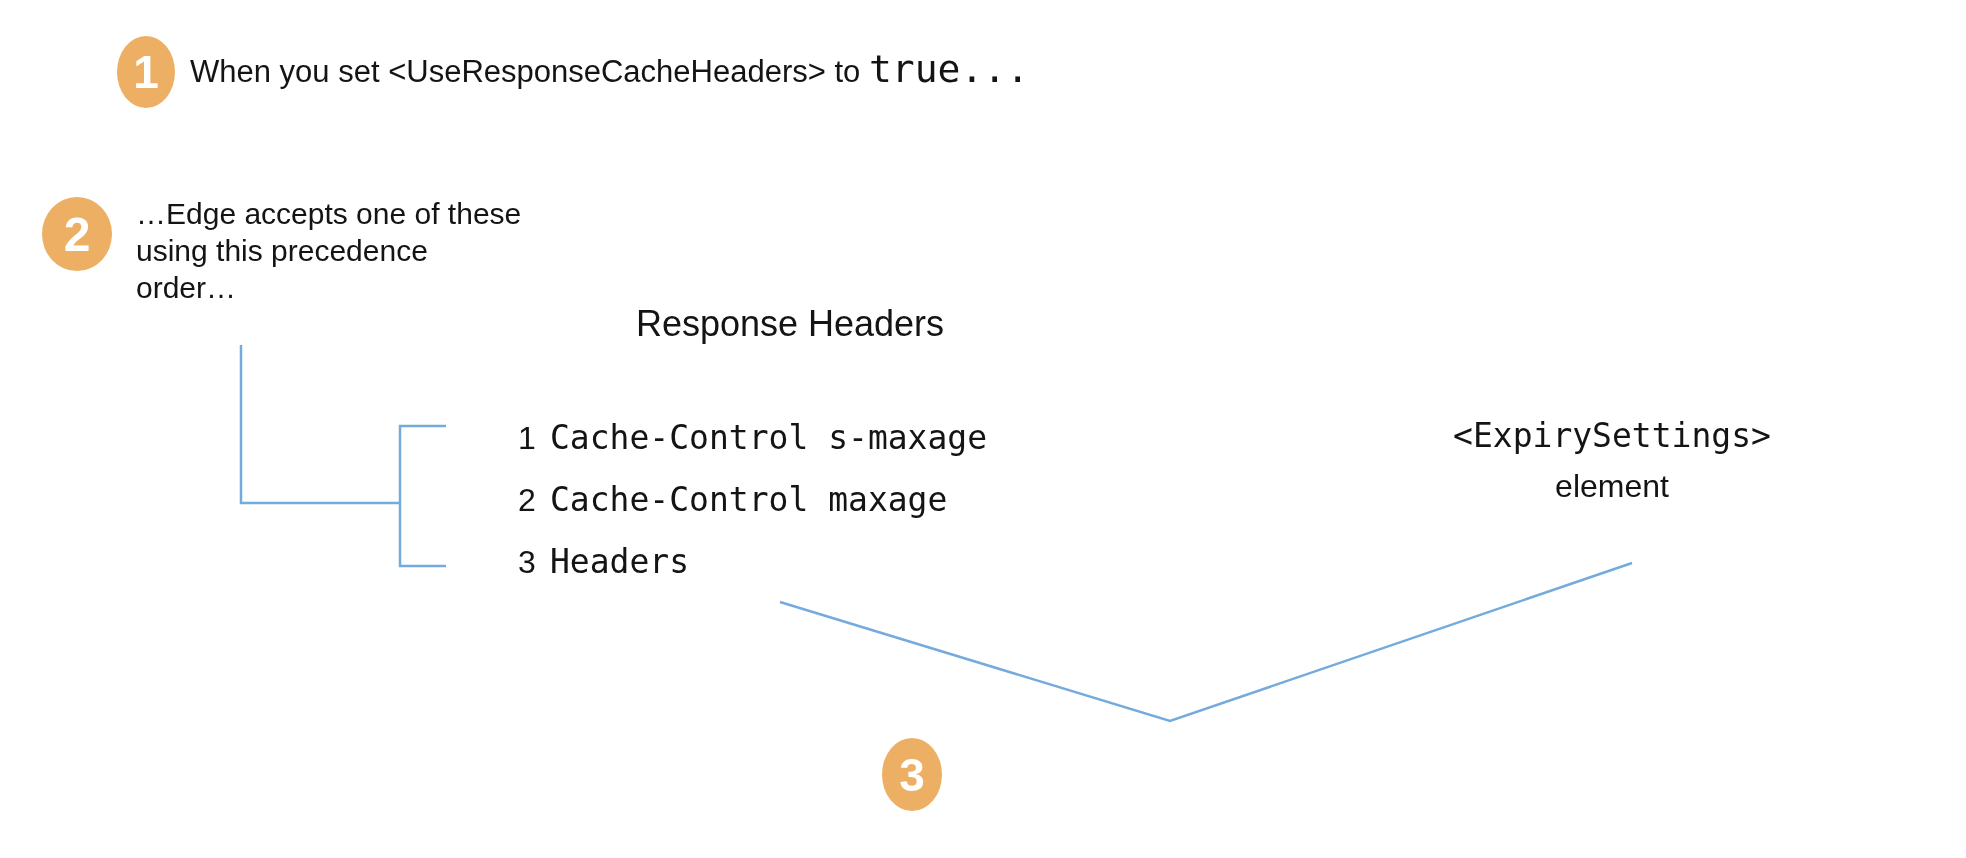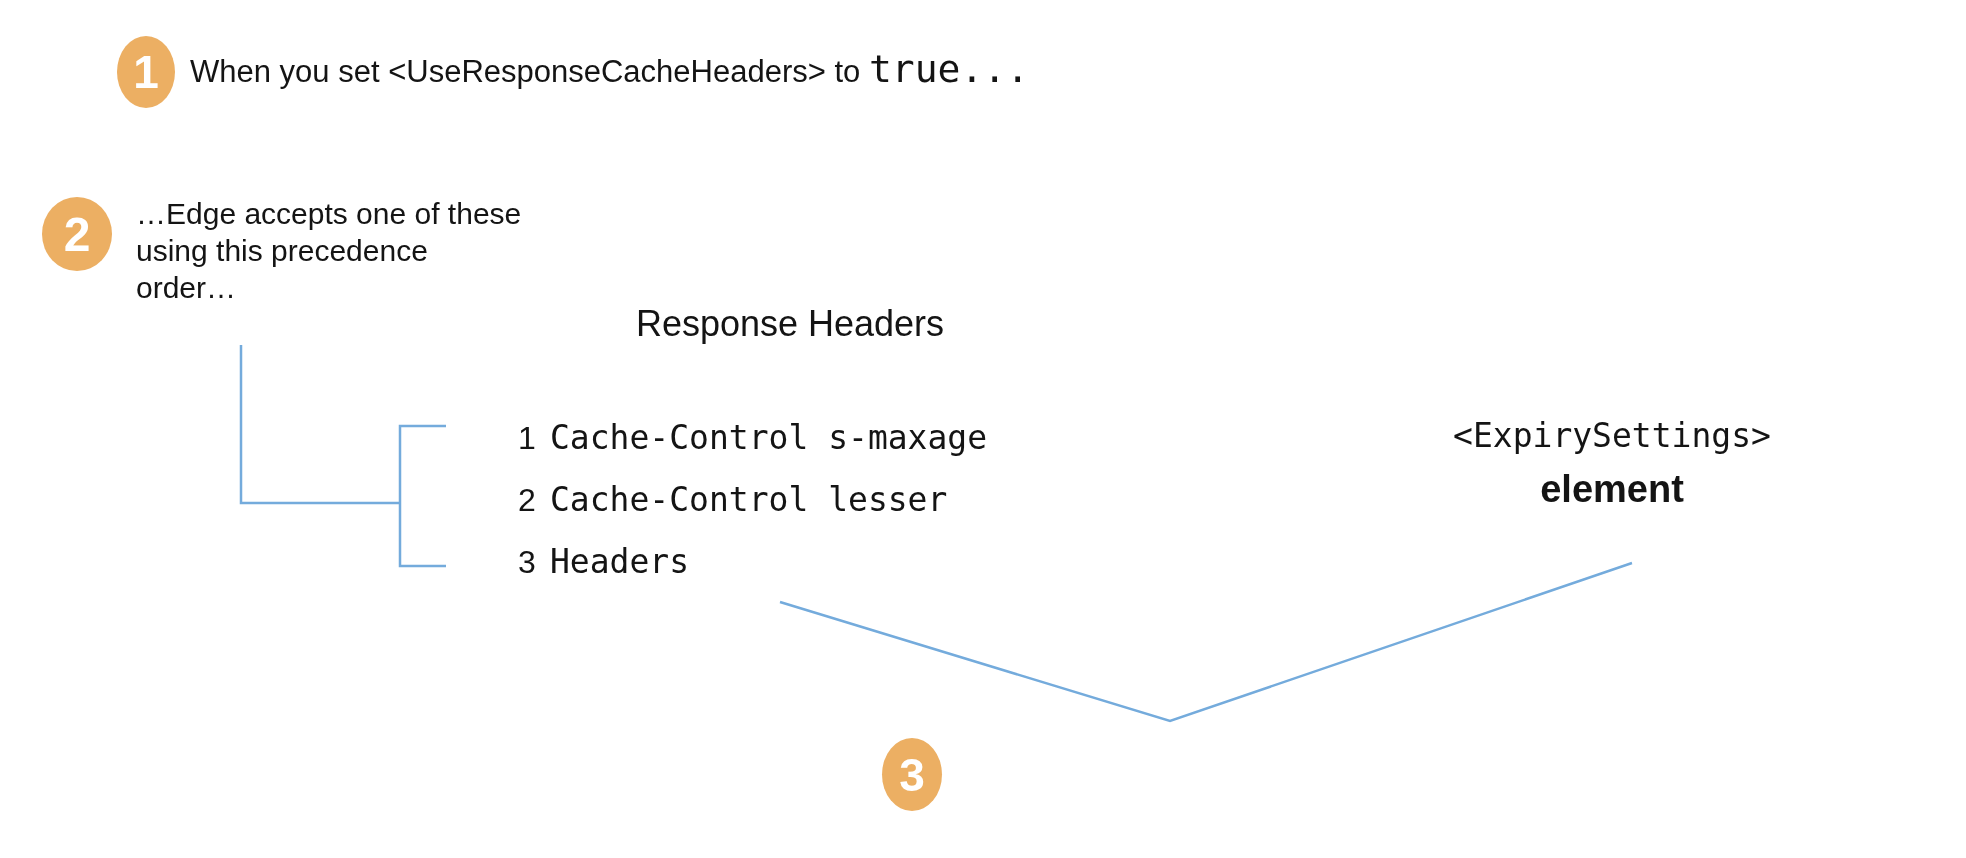--- a/index.html
+++ b/index.html
@@ -89,21 +89,21 @@
     font-size:33px;
     margin-left:2px;
   }
   .policy-block{
     position:absolute;
     left:1362px;top:416px;
     width:500px;
     text-align:center;
   }
   .policy-code{font-size:33px;}
-  .policy-caption{font-size:38px;margin-top:13px;font-weight:bold;}
+  .policy-caption{font-size:32px;margin-top:13px;}
   .step3-text{
     position:absolute;
     left:958px;top:737px;
     width:400px;
     text-align:center;
     font-size:30px;
     line-height:36px;
   }
 </style>
 </head>
@@ -134,21 +134,21 @@
   <div class="col-heading heading-response">Response Headers</div>
 
 
   <div class="header-list">
     <div class="header-item">
       <span class="rank">1</span>
       <span class="label mono">Cache-Control s-maxage</span>
     </div>
     <div class="header-item">
       <span class="rank">2</span>
-      <span class="label mono">Cache-Control lesser</span>
+      <span class="label mono">Cache-Control maxage</span>
     </div>
     <div class="header-item">
       <span class="rank">3</span>
       <span class="label mono">Headers</span>
     </div>
   </div>
 
   <div class="policy-block">
     <div class="policy-code mono">&lt;ExpirySettings&gt;</div>
     <div class="policy-caption">element</div>

